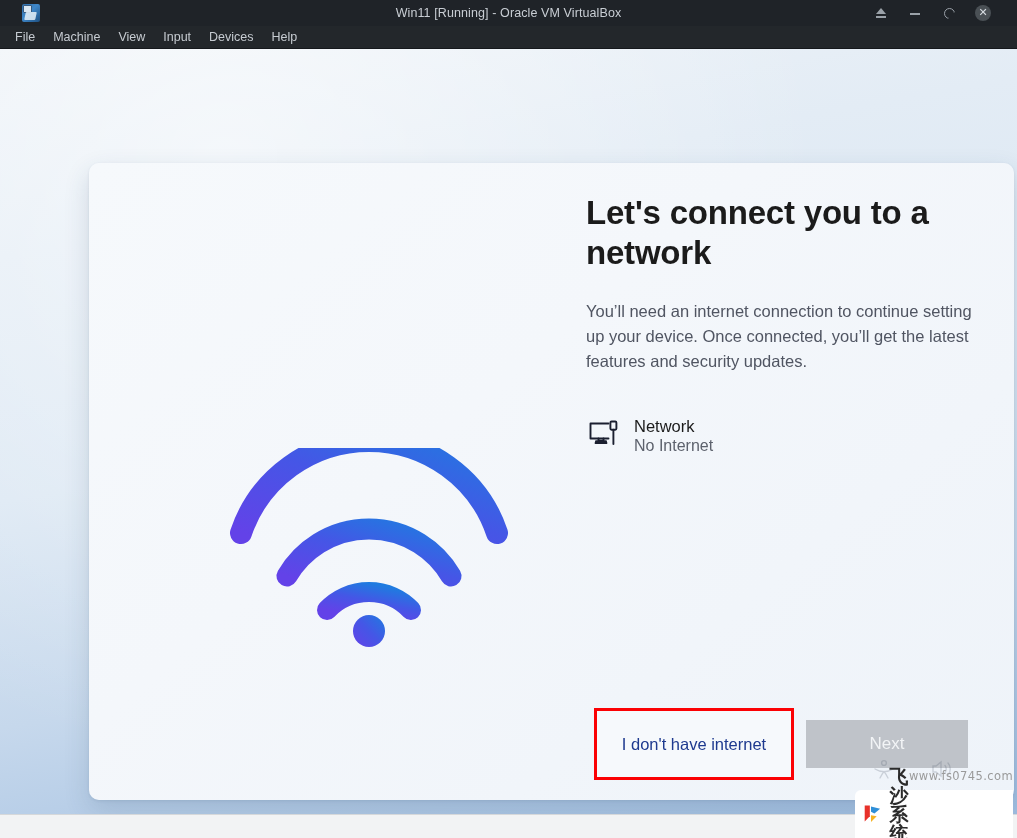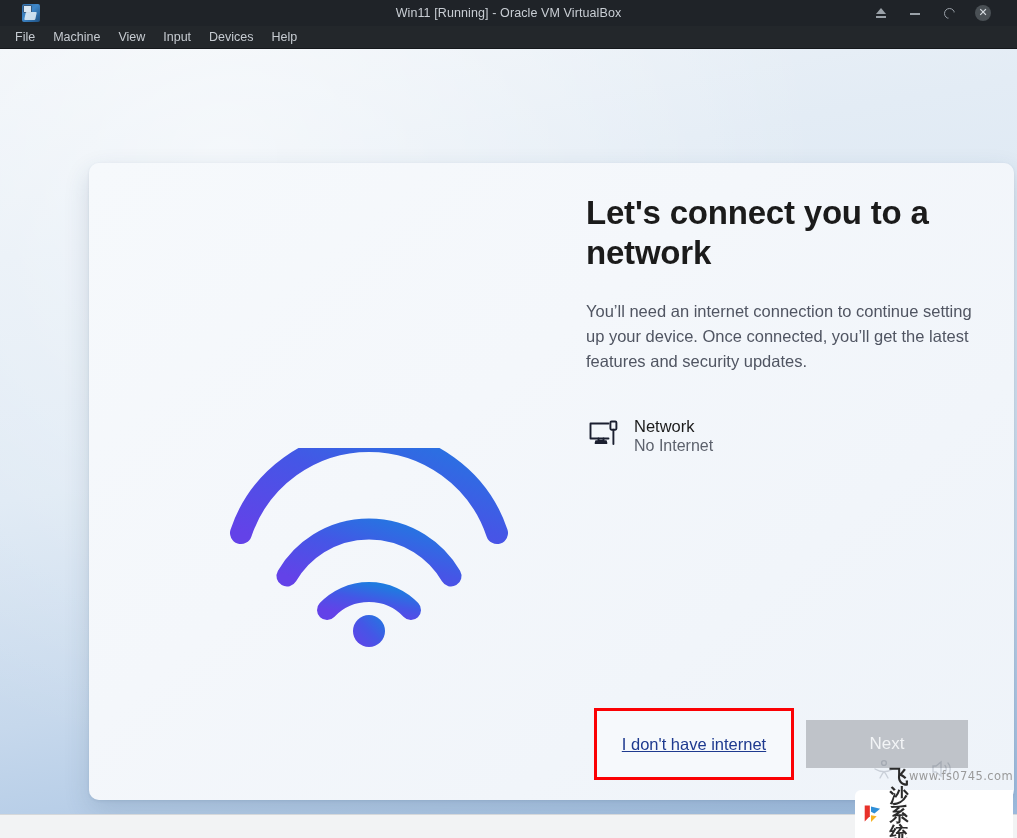--- a/index.html
+++ b/index.html
@@ -245,21 +245,20 @@
     height: 72px;
     display: flex;
     align-items: center;
     justify-content: center;
     box-sizing: border-box;
   }
   .nointernet-link {
     font-size: 16.5px;
     color: #1e3a8f;
     cursor: pointer;
-    text-decoration: underline;
   }
   .next-button {
     width: 162px;
     height: 48px;
     border: none;
     border-radius: 0;
     background: #bfc3c9;
     color: #f2f4f6;
     font-family: "Liberation Sans", sans-serif;
     font-size: 17px;

